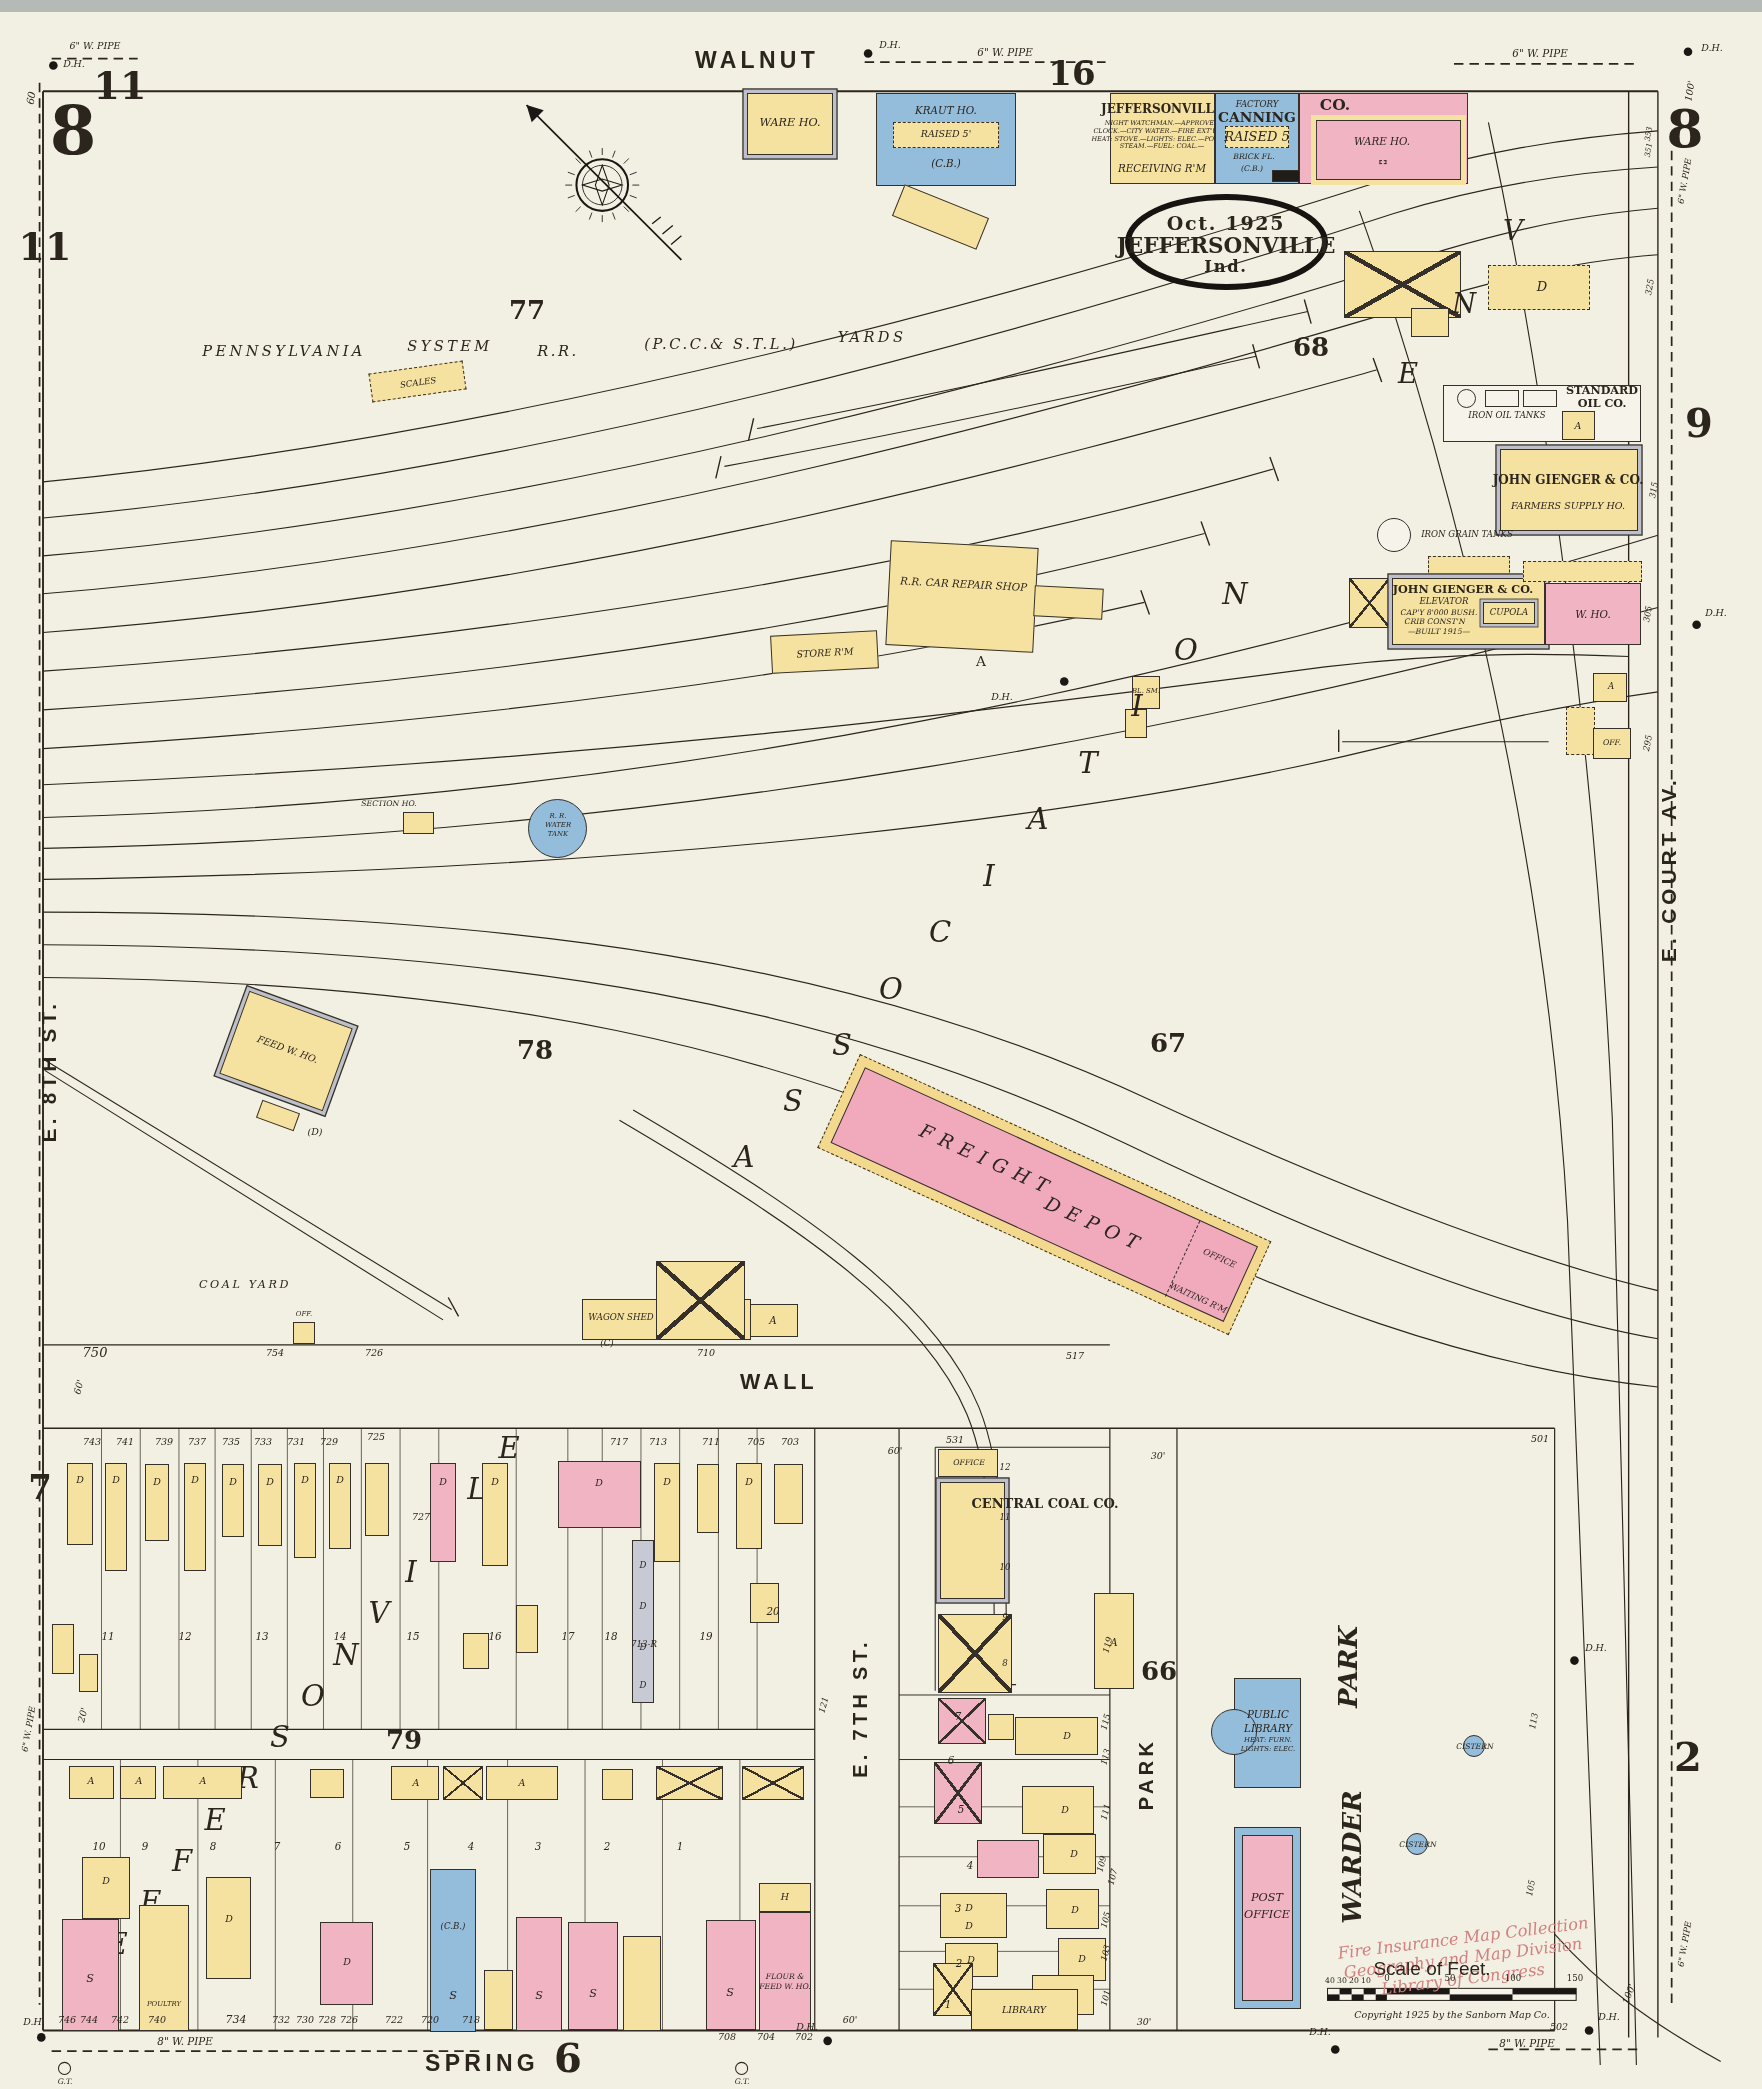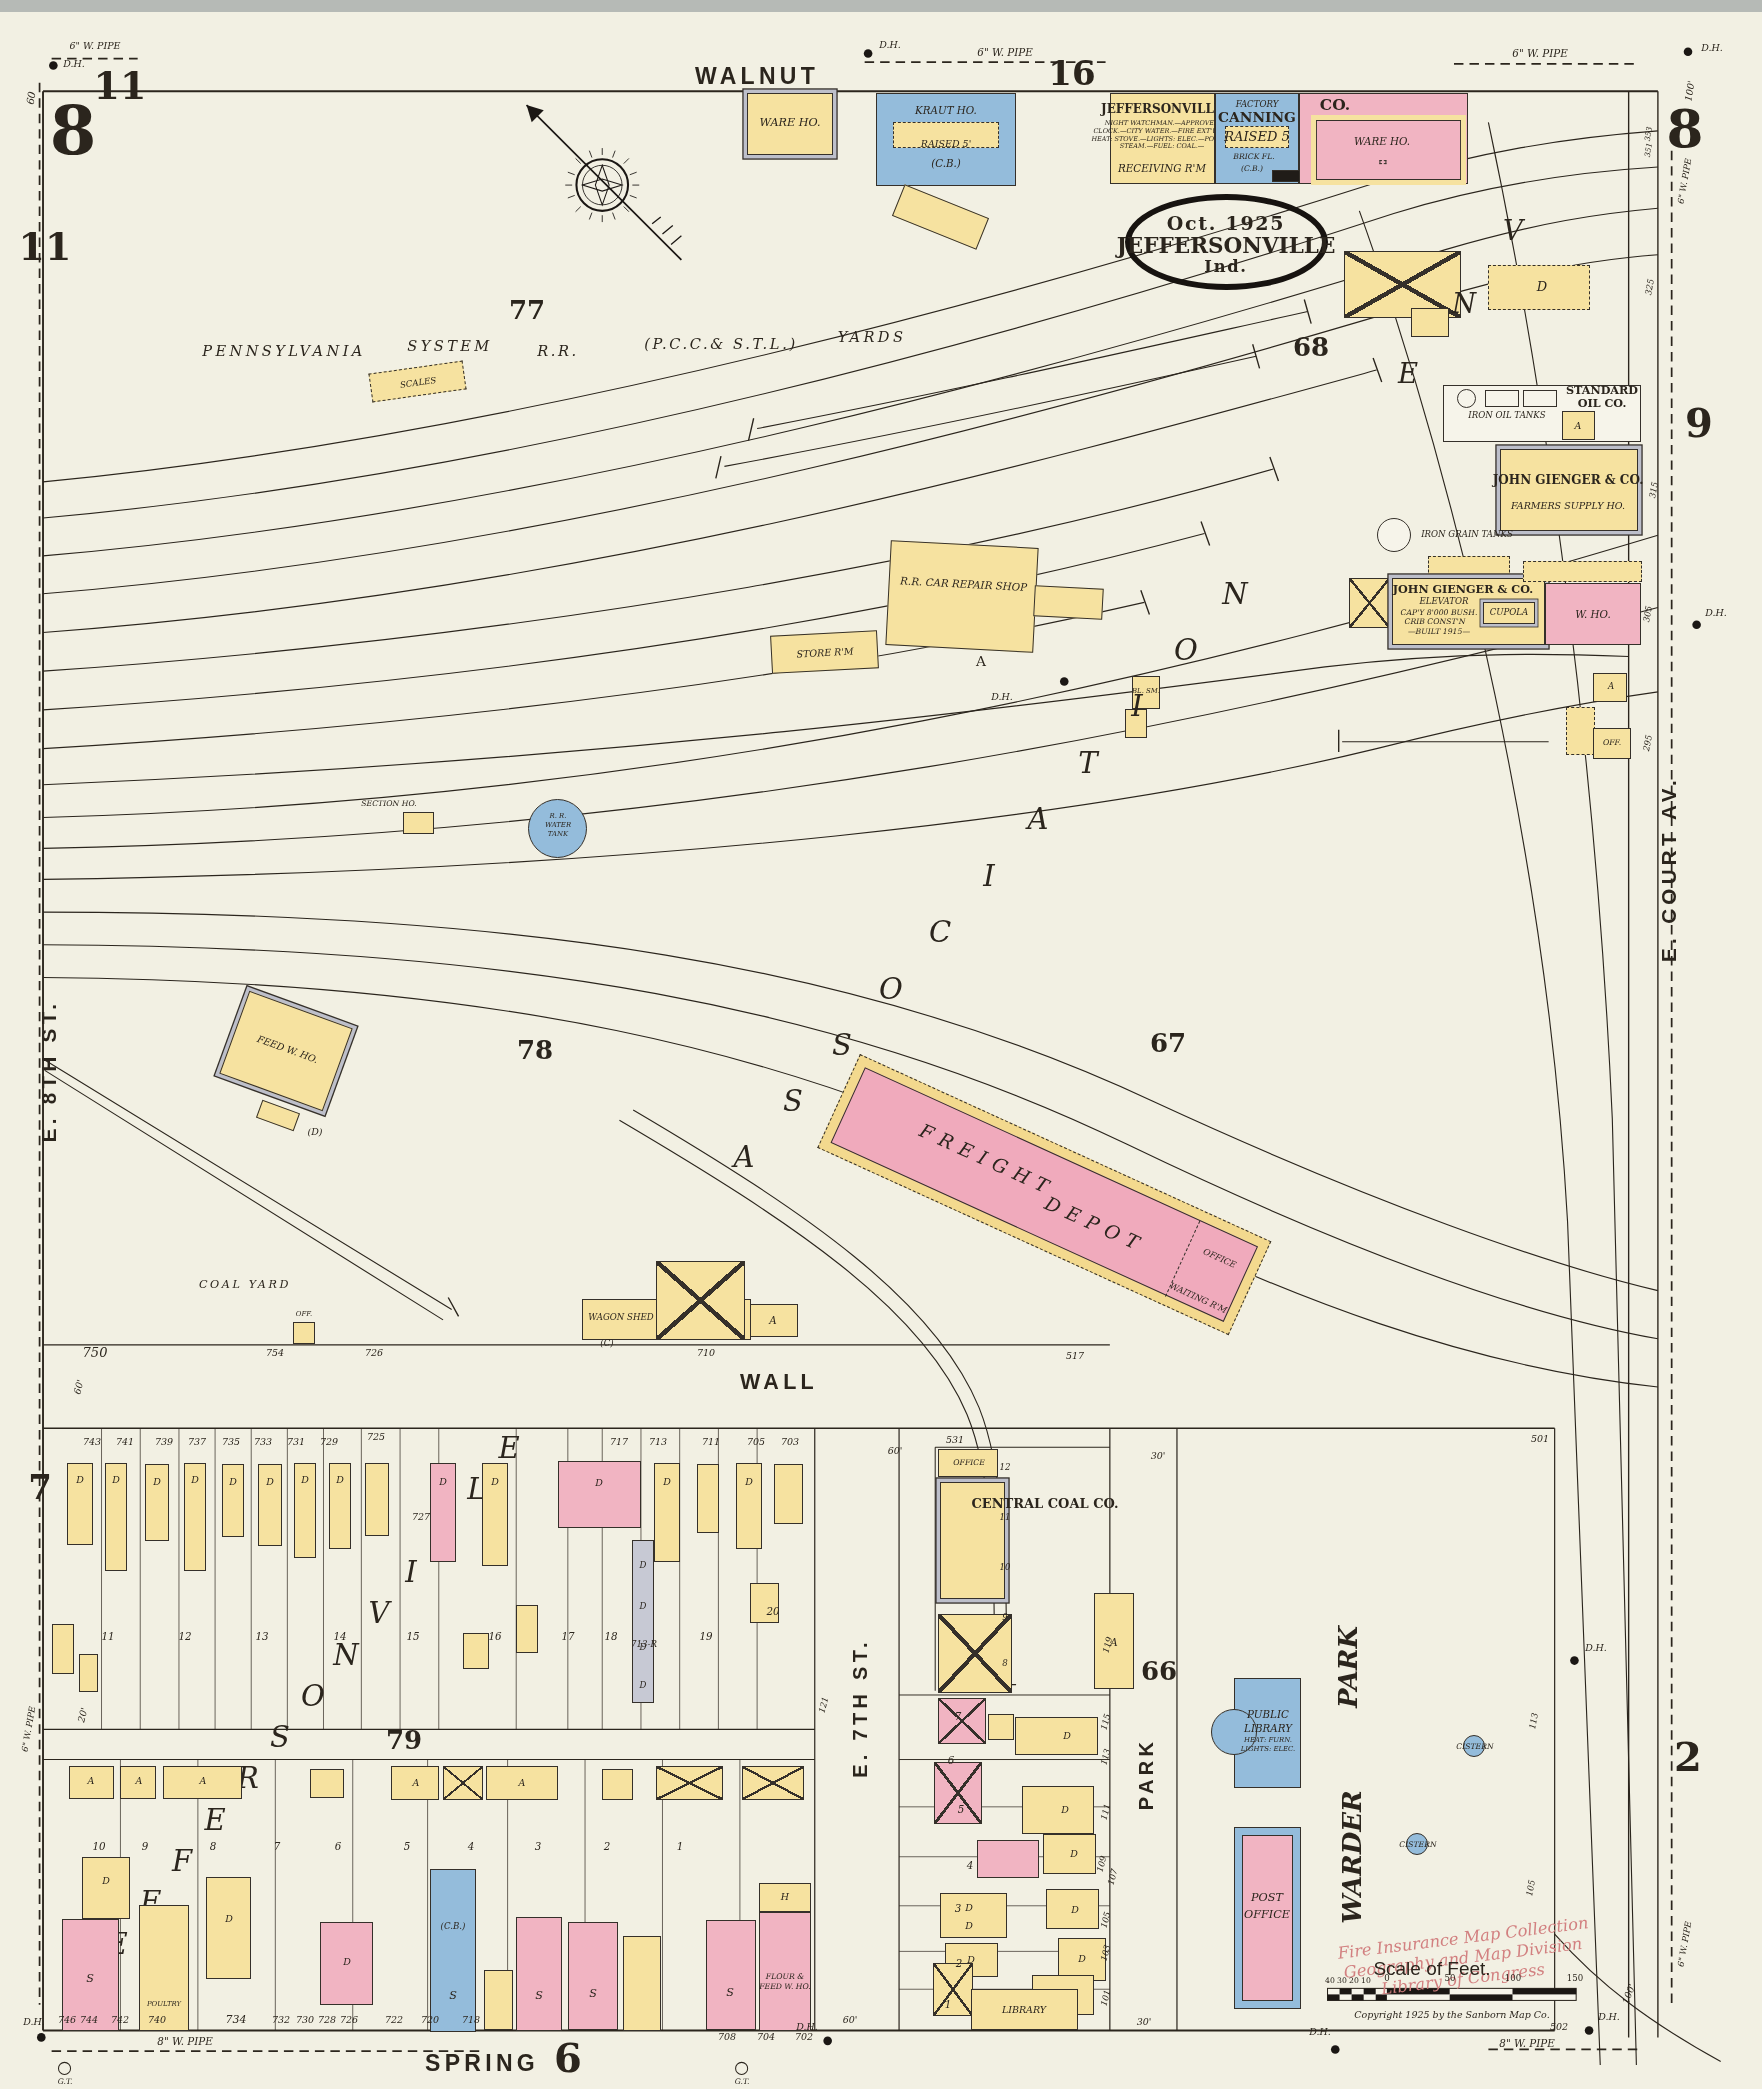--- a/index.html
+++ b/index.html
@@ -143,21 +143,21 @@
   <span class="lbl big" style="left:73px;top:131px;font-size:67px">8</span>
   <span class="lbl big" style="left:1685px;top:129px;font-size:53px">8</span>
   <span class="lbl big" style="left:1072px;top:74px;font-size:34px">16</span>
   <span class="lbl big" style="left:120px;top:86px;font-size:38px">11</span>
   <span class="lbl big" style="left:45px;top:247px;font-size:38px">11</span>
   <span class="lbl big" style="left:40px;top:1488px;font-size:34px">7</span>
   <span class="lbl big" style="left:1699px;top:423px;font-size:40px">9</span>
   <span class="lbl big" style="left:1688px;top:1757px;font-size:40px">2</span>
   <span class="lbl big" style="left:568px;top:2058px;font-size:40px">6</span>
 
-  <span class="lbl st" style="left:757px;top:76px;font-size:23px">WALNUT</span>
+  <span class="lbl st" style="left:757px;top:60px;font-size:23px">WALNUT</span>
   <span class="lbl st" style="left:779px;top:1382px;font-size:21.5px">WALL</span>
   <span class="lbl st" style="left:482px;top:2063px;font-size:23px">SPRING</span>
   <span class="lbl st" style="left:49px;top:1071px;font-size:20.6px;transform:translate(-50%,-50%) rotate(-90deg)">E. 8TH ST.</span>
   <span class="lbl st" style="left:860px;top:1708px;font-size:20px;transform:translate(-50%,-50%) rotate(-90deg)">E. 7TH ST.</span>
   <span class="lbl st" style="left:1146px;top:1774px;font-size:20px;transform:translate(-50%,-50%) rotate(-90deg)">PARK</span>
   <span class="lbl st" style="left:1669px;top:869px;font-size:20.6px;transform:translate(-50%,-50%) rotate(-90deg)">E. COURT AV.</span>
   <span class="lbl" style="left:1349px;top:1667px;font-size:26px;font-weight:bold;transform:translate(-50%,-50%) rotate(-90deg)">PARK</span>
   <span class="lbl" style="left:1353px;top:1857px;font-size:26px;font-weight:bold;transform:translate(-50%,-50%) rotate(-90deg)">WARDER</span>
 
   <span class="lbl" style="left:284px;top:351px;font-size:14.6px;letter-spacing:3.4px">PENNSYLVANIA</span>
@@ -176,21 +176,21 @@
   <span class="lbl" style="left:1226px;top:224px;font-size:19px;font-style:normal;font-weight:bold;letter-spacing:1.7px">Oct. 1925</span>
   <span class="lbl" style="left:1226px;top:246px;font-size:21.5px;font-style:normal;font-weight:bold">JEFFERSONVILLE</span>
   <span class="lbl" style="left:1226px;top:267px;font-size:16.3px;font-style:normal;font-weight:bold;letter-spacing:1.7px">Ind.</span>
 
   <div class="bld y plat" style="left:747px;top:93px;width:86px;height:62px"></div>
   <span class="lbl" style="left:790px;top:123px;font-size:11.2px">WARE HO.</span>
 
   <div class="bld b" style="left:876px;top:93px;width:140px;height:93px"></div>
   <div class="bld y dash" style="left:893px;top:122px;width:106px;height:26px"></div>
   <span class="lbl" style="left:946px;top:110px;font-size:10.3px">KRAUT HO.</span>
-  <span class="lbl" style="left:946px;top:144px;font-size:9.5px">RAISED 5'</span>
+  <span class="lbl" style="left:946px;top:134px;font-size:9.5px">RAISED 5'</span>
   <span class="lbl" style="left:946px;top:163px;font-size:10.3px">(C.B.)</span>
   <div class="bld y" style="left:895px;top:200px;width:91px;height:34px;transform:rotate(22deg)"></div>
 
   <div class="bld y" style="left:1110px;top:93px;width:105px;height:91px"></div>
   <span class="lbl bl" style="left:1162px;top:109px;font-size:12px">JEFFERSONVILLE</span>
   <span class="lbl" style="left:1162px;top:123px;font-size:6.5px">NIGHT WATCHMAN.—APPROVED</span>
   <span class="lbl" style="left:1162px;top:131px;font-size:6.5px">CLOCK.—CITY WATER.—FIRE EXT'U'RS.</span>
   <span class="lbl" style="left:1162px;top:139px;font-size:6.5px">HEAT: STOVE.—LIGHTS: ELEC.—POWER:</span>
   <span class="lbl" style="left:1162px;top:146px;font-size:6.5px">STEAM.—FUEL: COAL.—</span>
   <span class="lbl" style="left:1162px;top:168px;font-size:10.3px">RECEIVING R'M</span>

